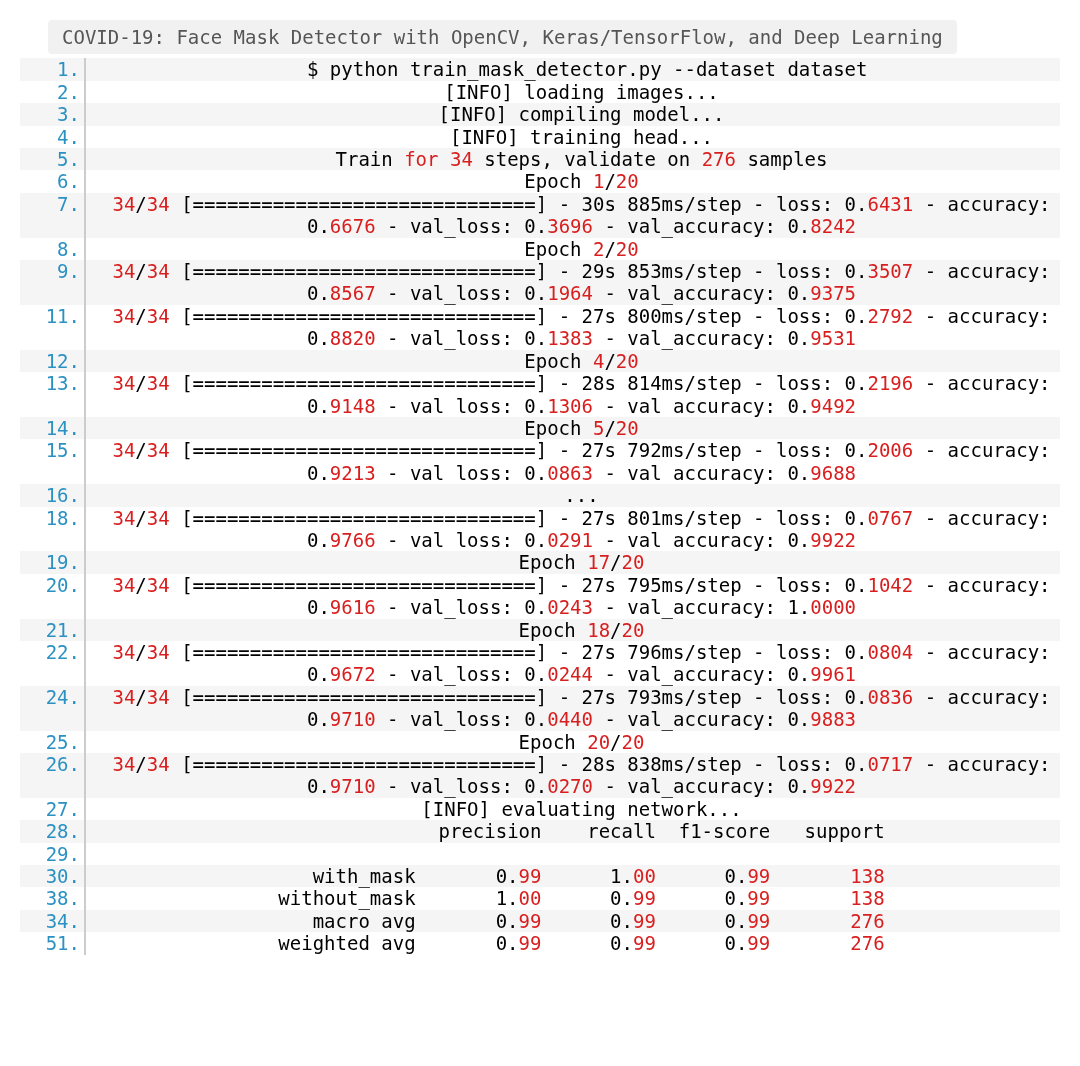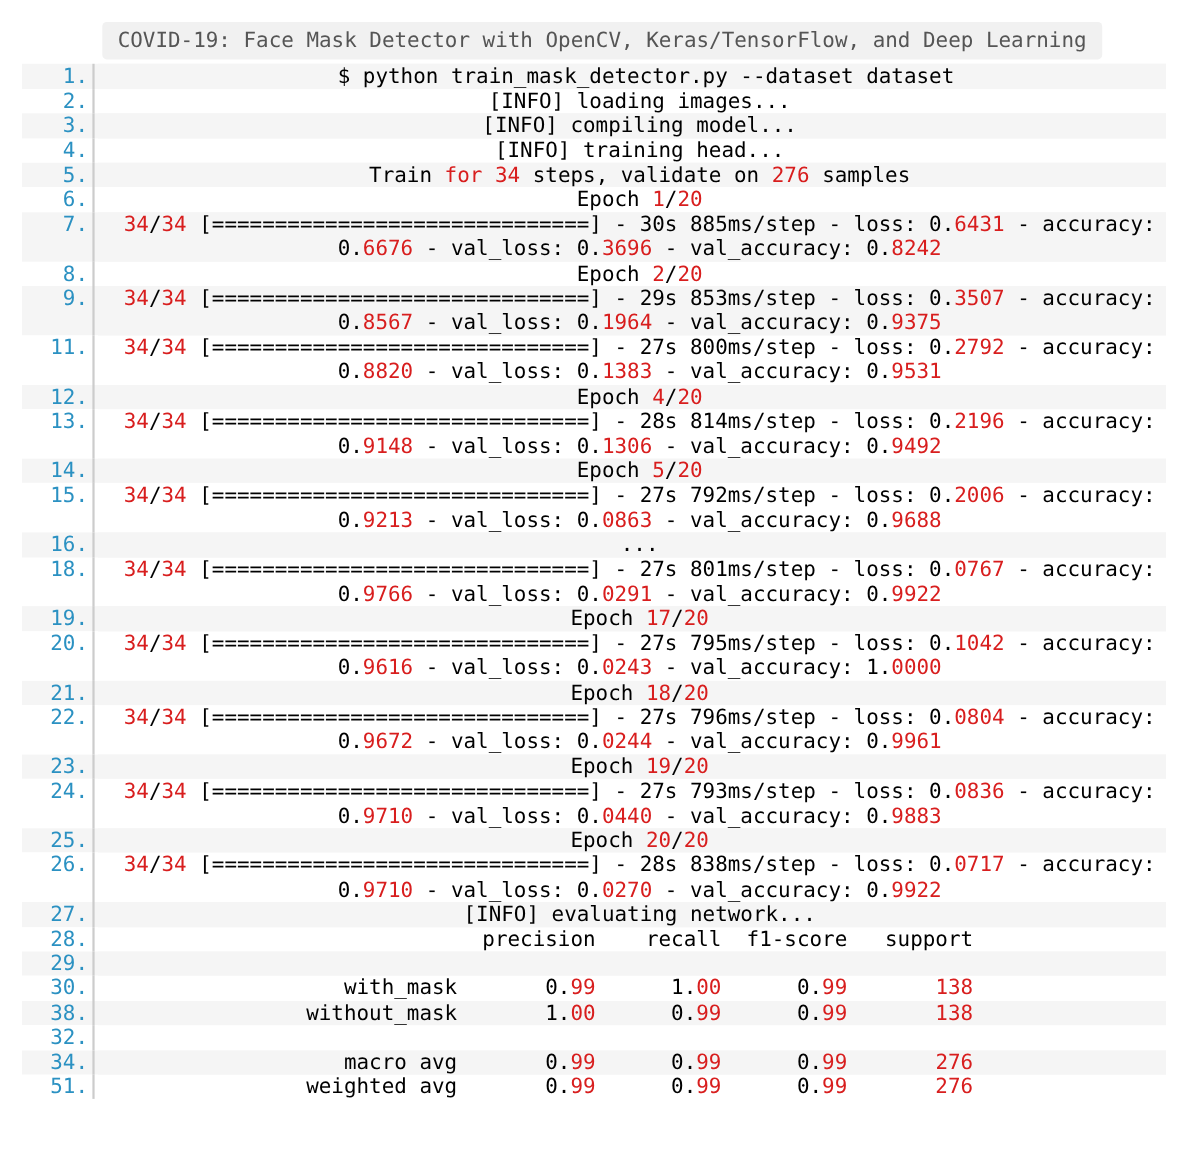--- a/index.html
+++ b/index.html
@@ -8,21 +8,21 @@
     background: #fff;
     font-family: "Consolas", "Menlo", "Monaco", monospace;
     font-size: 19px;
     line-height: 1.18;
   }
   .codeblock {
     width: 1040px;
     margin: 0;
   }
   .title-bar {
-    margin-left: 73px;
+    margin-left: 28px;
     display: inline-block;
     background: #f1f1f1;
     color: #555;
     padding: 6px 14px;
     border-radius: 4px;
     font-size: 19px;
     margin-bottom: 4px;
   }
   .lines {
     counter-reset: ln;
@@ -160,25 +160,20 @@
         <div class="gutter">21.</div>
         <div class="sep"></div>
         <div class="code"><span class="tok-plain">Epoch </span><span class="tok-red">18</span><span class="tok-plain">/</span><span class="tok-red">20</span></div>
       </div>
       <div class="line">
         <div class="gutter">22.</div>
         <div class="sep"></div>
         <div class="code"><span class="tok-red">34</span><span class="tok-plain">/</span><span class="tok-red">34</span><span class="tok-plain"> [==============================] - 27s 796ms/step - loss: 0.</span><span class="tok-red">0804</span><span class="tok-plain"> - accuracy: 0.</span><span class="tok-red">9672</span><span class="tok-plain"> - val_loss: 0.</span><span class="tok-red">0244</span><span class="tok-plain"> - val_accuracy: 0.</span><span class="tok-red">9961</span></div>
       </div>
       <div class="line">
-        <div class="gutter">23.</div>
-        <div class="sep"></div>
-        <div class="code"><span class="tok-plain">Epoch </span><span class="tok-red">19</span><span class="tok-plain">/</span><span class="tok-red">20</span></div>
-      </div>
-      <div class="line">
         <div class="gutter">24.</div>
         <div class="sep"></div>
         <div class="code"><span class="tok-red">34</span><span class="tok-plain">/</span><span class="tok-red">34</span><span class="tok-plain"> [==============================] - 27s 793ms/step - loss: 0.</span><span class="tok-red">0836</span><span class="tok-plain"> - accuracy: 0.</span><span class="tok-red">9710</span><span class="tok-plain"> - val_loss: 0.</span><span class="tok-red">0440</span><span class="tok-plain"> - val_accuracy: 0.</span><span class="tok-red">9883</span></div>
       </div>
       <div class="line">
         <div class="gutter">25.</div>
         <div class="sep"></div>
         <div class="code"><span class="tok-plain">Epoch </span><span class="tok-red">20</span><span class="tok-plain">/</span><span class="tok-red">20</span></div>
       </div>
       <div class="line">
@@ -203,25 +198,20 @@
       </div>
       <div class="line">
         <div class="gutter">30.</div>
         <div class="sep"></div>
         <div class="code"><span class="tok-plain">   with_mask       0.</span><span class="tok-red">99</span><span class="tok-plain">      1.</span><span class="tok-red">00</span><span class="tok-plain">      0.</span><span class="tok-red">99</span><span class="tok-plain">       </span><span class="tok-red">138</span></div>
       </div>
       <div class="line">
         <div class="gutter">38.</div>
         <div class="sep"></div>
         <div class="code"><span class="tok-plain">without_mask       1.</span><span class="tok-red">00</span><span class="tok-plain">      0.</span><span class="tok-red">99</span><span class="tok-plain">      0.</span><span class="tok-red">99</span><span class="tok-plain">       </span><span class="tok-red">138</span></div>
-      </div>
-      <div class="line">
-        <div class="gutter">32.</div>
-        <div class="sep"></div>
-        <div class="code"><span class="tok-plain"> </span></div>
       </div>
       <div class="line">
         <div class="gutter">34.</div>
         <div class="sep"></div>
         <div class="code"><span class="tok-plain">   macro avg       0.</span><span class="tok-red">99</span><span class="tok-plain">      0.</span><span class="tok-red">99</span><span class="tok-plain">      0.</span><span class="tok-red">99</span><span class="tok-plain">       </span><span class="tok-red">276</span></div>
       </div>
       <div class="line">
         <div class="gutter">51.</div>
         <div class="sep"></div>
         <div class="code"><span class="tok-plain">weighted avg       0.</span><span class="tok-red">99</span><span class="tok-plain">      0.</span><span class="tok-red">99</span><span class="tok-plain">      0.</span><span class="tok-red">99</span><span class="tok-plain">       </span><span class="tok-red">276</span></div>

